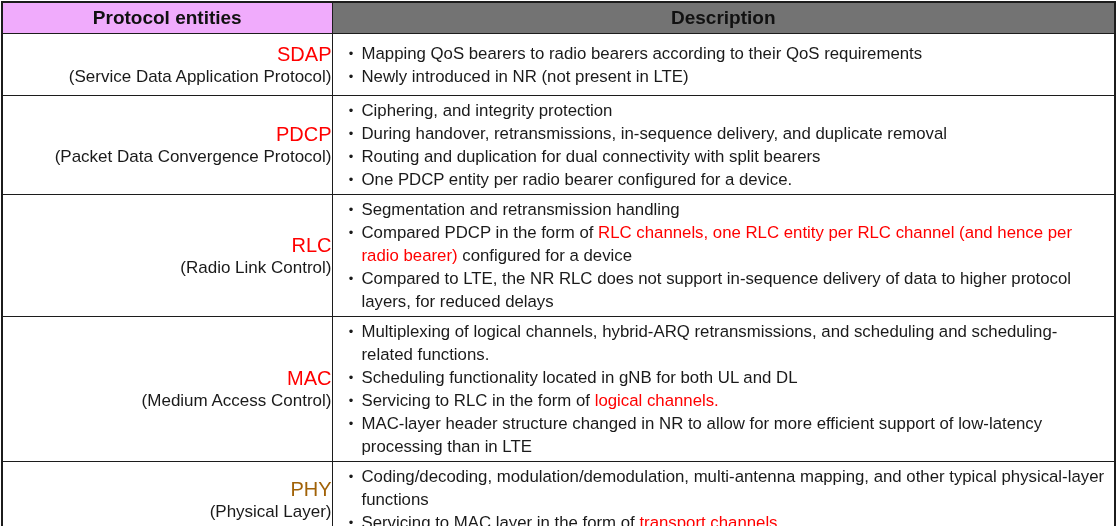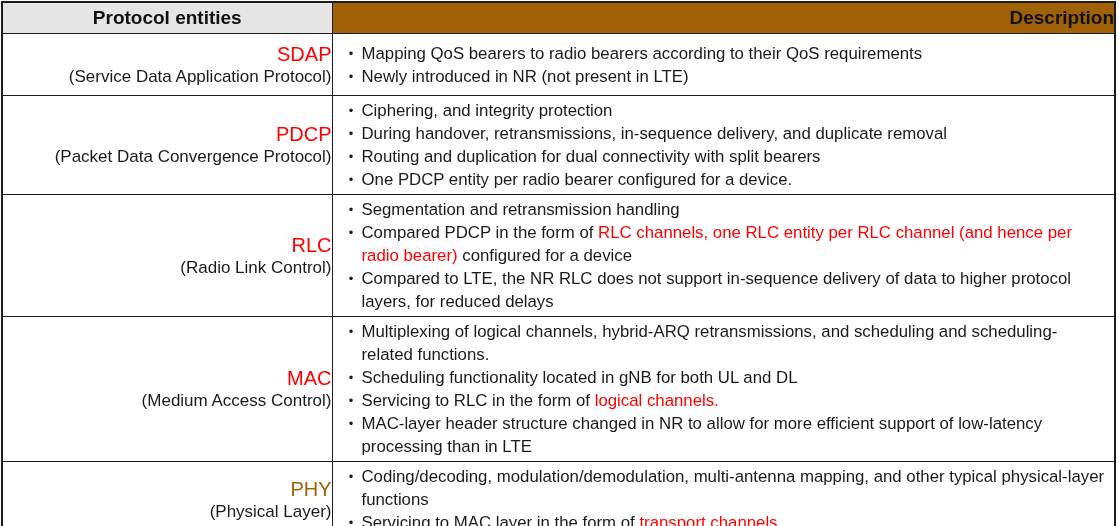--- a/index.html
+++ b/index.html
@@ -86,22 +86,22 @@
 </head>
 <body>
 
 <table class="protocol-table">
   <colgroup>
     <col class="col-entity">
     <col class="col-desc">
   </colgroup>
   <thead>
     <tr>
-      <th style="background: #e5e5e5;">Protocol entities</th>
-      <th style="background: #a16207; text-align: right;">Description</th>
+      <th style="background: #f0abfc;">Protocol entities</th>
+      <th style="background: #737373;">Description</th>
     </tr>
   </thead>
   <tbody>
       <tr>
         <td class="entity-cell">
           <div class="entity-name" style="color: rgb(255, 0, 0);">SDAP</div>
           <div class="entity-full">(Service Data Application Protocol)</div>
         </td>
         <td class="desc-cell">
           <ul class="bullets">

